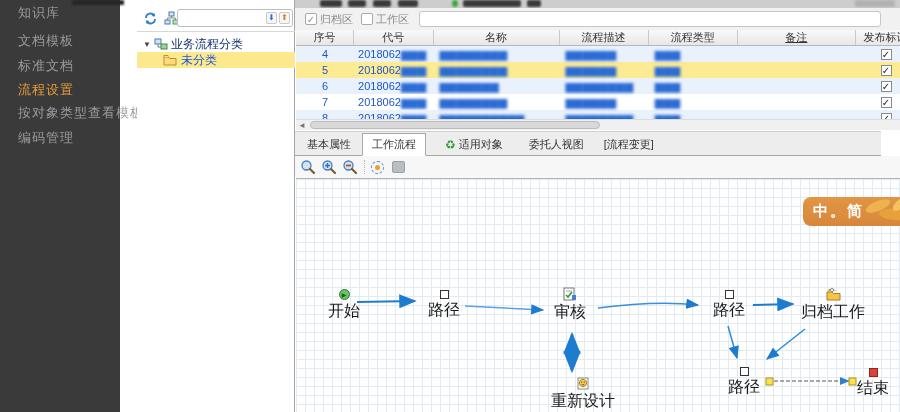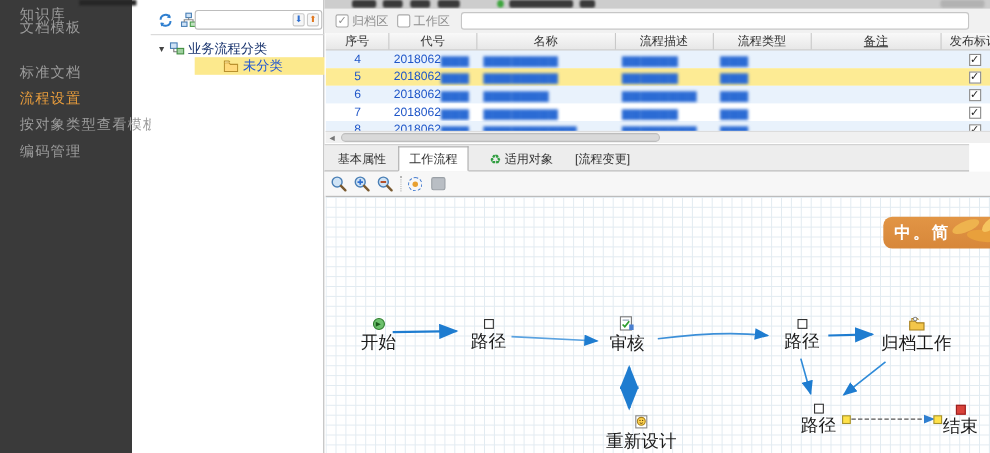--- a/index.html
+++ b/index.html
@@ -89,21 +89,21 @@
   .wm-leaf { position:absolute; background:#eeb34e; border-radius:60% 40% 60% 40%; }
 </style>
 </head>
 <body>
 
 <div id="app">
 
   <div id="sidebar">
     <div class="side-blob" style="left:72px; top:0; width:52px; height:5px;"></div>
     <div class="side-item" style="top:4px;">知识库</div>
-    <div class="side-item" style="top:16px;">文档模板</div>
+    <div class="side-item" style="top:32px;">文档模板</div>
     <div class="side-item" style="top:57px;">标准文档</div>
     <div class="side-item active" style="top:81px;">流程设置</div>
     <div class="side-item" style="top:104px;">按对象类型查看模板</div>
     <div class="side-item" style="top:129px;">编码管理</div>
   </div>
 
   <div id="tree">
     <div id="tree-toolbar">
       <svg width="15" height="15" viewBox="0 0 15 15">
         <path d="M3 7 A4.5 4.5 0 0 1 11.5 5" fill="none" stroke="#2f7fd0" stroke-width="1.8"></path>
@@ -127,21 +127,21 @@
     <div class="tree-row" style="top:36px;">
       <span class="expander">▼</span>
       <svg width="14" height="13" viewBox="0 0 14 13">
         <rect x="1" y="1" width="6" height="5" fill="#cfe3f7" stroke="#4a7fb5"></rect>
         <rect x="7" y="6" width="6" height="5" fill="#9fd09f" stroke="#3f8d3f"></rect>
         <path d="M4 6 V9 H7" fill="none" stroke="#777"></path>
       </svg>
       <span class="root-label">业务流程分类</span>
     </div>
 
-    <div class="tree-row selected" style="top:52px;margin-left:40px;">
+    <div class="tree-row selected" style="top:52px;">
       <svg width="14" height="12" viewBox="0 0 14 12" style="margin-left:26px;">
         <path d="M1 3 h4 l1.5 1.5 H13 V11 H1 Z" fill="#ffd97a" stroke="#b9912e"></path>
         <path d="M1 3 V1.5 h4 l1 1" fill="#ffe9a8" stroke="#b9912e"></path>
       </svg>
       <span class="sel-label">未分类</span>
     </div>
   </div>
 
   <div id="main">
 
@@ -260,20 +260,23 @@
       <div class="tab">
           <span>基本属性</span>
         </div>
       <div class="tab active">
           <span>工作流程</span>
         </div>
       <div class="tab" style="margin-left:8px;">
         <span class="tab-icon">♻</span>
         <span>适用对象</span>
       </div>
+      <div class="tab" style="margin-left:6px;">
+          <span>委托人视图</span>
+        </div>
       <div class="tab">
           <span>[流程变更]</span>
         </div>
     </div>
 
     <div id="ztoolbar">
       <svg class="zicon" viewBox="0 0 16 16">
         <circle cx="6.5" cy="6.5" r="4.5" fill="#cfe3f5" stroke="#4a7fb5" stroke-width="1.3"></circle>
         <line x1="10" y1="10" x2="14" y2="14" stroke="#7a5a30" stroke-width="2.2" stroke-linecap="round"></line>
       </svg>

